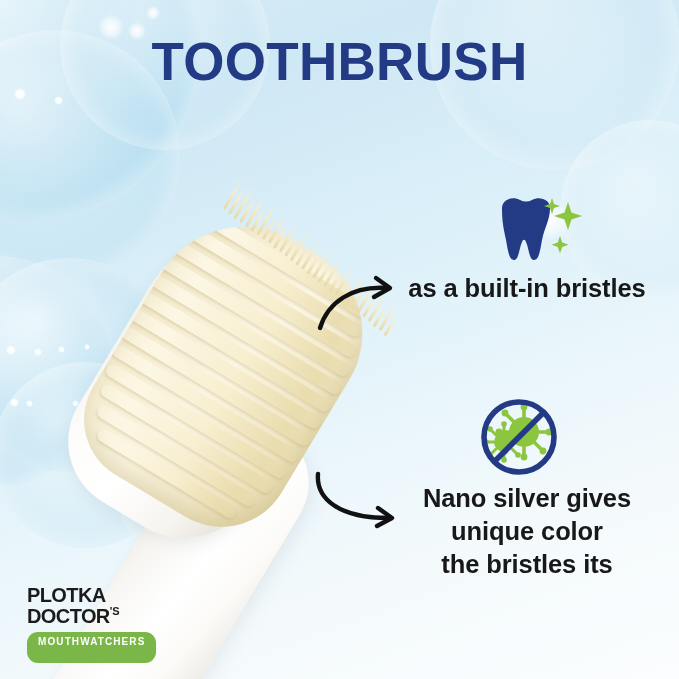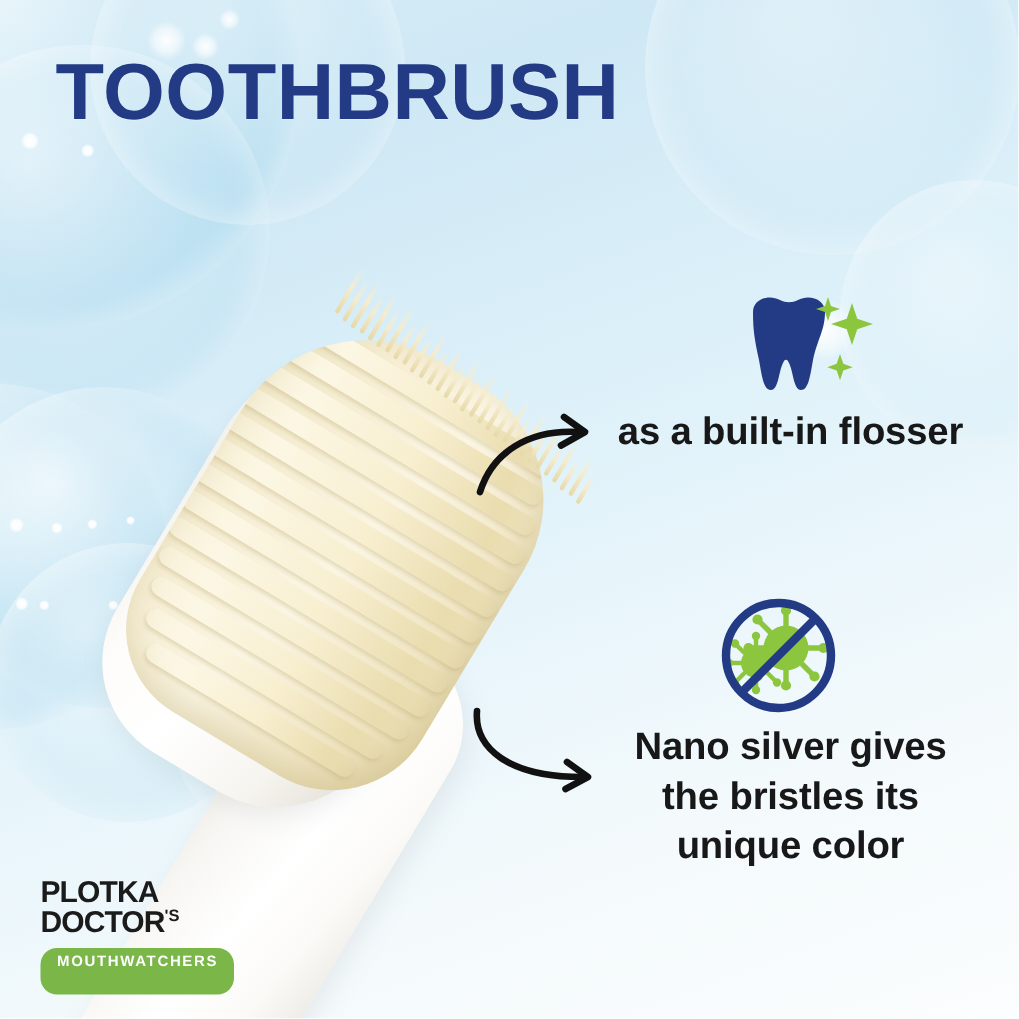--- a/index.html
+++ b/index.html
@@ -41,30 +41,29 @@
     position: absolute;
     border-radius: 50%;
     background: radial-gradient(circle, rgba(255,255,255,0.95) 0%, rgba(255,255,255,0.55) 42%, rgba(255,255,255,0) 72%);
   }
 
   
   .headline {
     position: absolute;
     left: 0; right: 0;
     top: 34px;
-    text-align: left;
+    text-align: center;
     color: #233b85;
     font-weight: 800;
     font-size: 53px;
     line-height: 1.07;
     letter-spacing: 0.3px;
     text-transform: uppercase;
     font-family: "Liberation Sans", sans-serif;
     text-shadow: 0 1px 0 rgba(255,255,255,0.25);
-    margin-left: 37px;
   }
   .headline .l2 { display:block; }
 
   
   .brush-wrap { position:absolute; left:0; top:0; width:100%; height:100%; }
 
   .handle {
     position: absolute;
     left: 214px;
     top: 430px;
@@ -272,21 +271,21 @@
   </div>
 
   <div class="arrow" style="left:314px; top:266px; width:90px; height:66px;">
     <svg width="90" height="66" viewBox="0 0 90 66">
       <path d="M6 62 C14 36, 38 20, 72 22" stroke="#111111" stroke-width="4.4" fill="none" stroke-linecap="round"></path>
       <path d="M62 12 L76 22 L60 31" stroke="#111111" stroke-width="4.4" fill="none" stroke-linecap="round" stroke-linejoin="round"></path>
     </svg>
   </div>
 
   <div class="callout" style="left:384px; top:272px; width:286px;">
-    <span>as a built-in flosser</span>
+    <span>as a built-in bristles</span>
   </div>
 
   <div class="icon-box" style="left:478px; top:398px; width:82px; height:78px;">
     <svg width="82" height="78" viewBox="0 0 82 78">
       <g fill="#8cc63f">
 
         <circle cx="46" cy="34" r="15"></circle>
         <g stroke="#8cc63f" stroke-width="3.6" stroke-linecap="round">
           <line x1="46" y1="19" x2="46" y2="10"></line>
           <line x1="57" y1="23" x2="64" y2="16"></line>
@@ -333,22 +332,22 @@
 
   <div class="arrow" style="left:310px; top:470px; width:96px; height:64px;">
     <svg width="96" height="64" viewBox="0 0 96 64">
       <path d="M8 4 C6 28, 28 48, 78 48" stroke="#111111" stroke-width="4.4" fill="none" stroke-linecap="round"></path>
       <path d="M68 38 L82 48 L67 56" stroke="#111111" stroke-width="4.4" fill="none" stroke-linecap="round" stroke-linejoin="round"></path>
     </svg>
   </div>
 
   <div class="callout" style="left:384px; top:482px; width:286px;">
     <span>Nano silver gives</span>
+    <span>unique color</span>
     <span>the bristles its</span>
-    <span>unique color</span>
   </div>
 
   <div class="logo">
     <div class="logo-word">PLOTKA</div>
     <div class="logo-word">
       <span>DOCTOR</span><span class="sup">'S</span>
     </div>
     <div class="logo-pill">MOUTHWATCHERS</div>
   </div>
 

